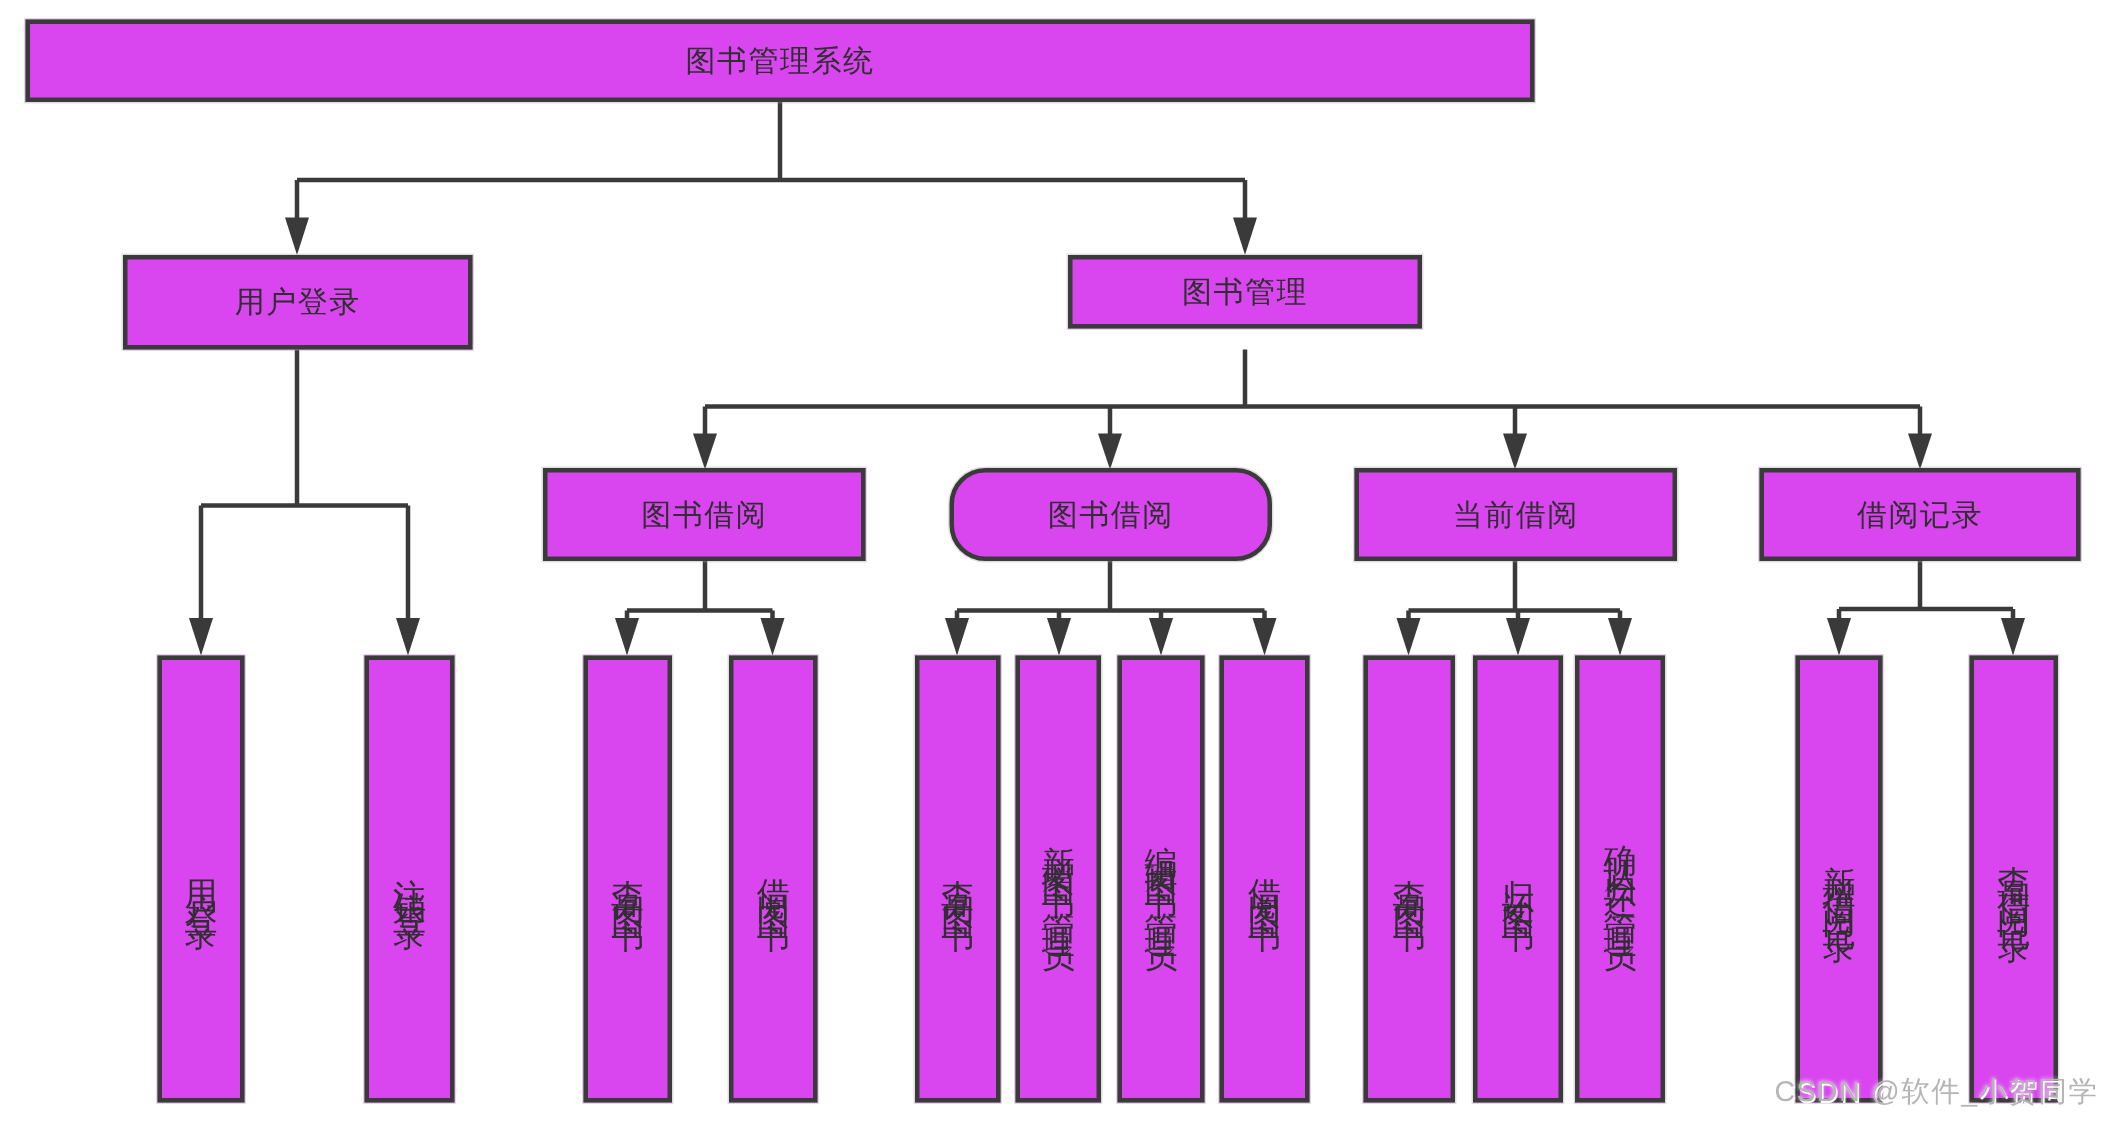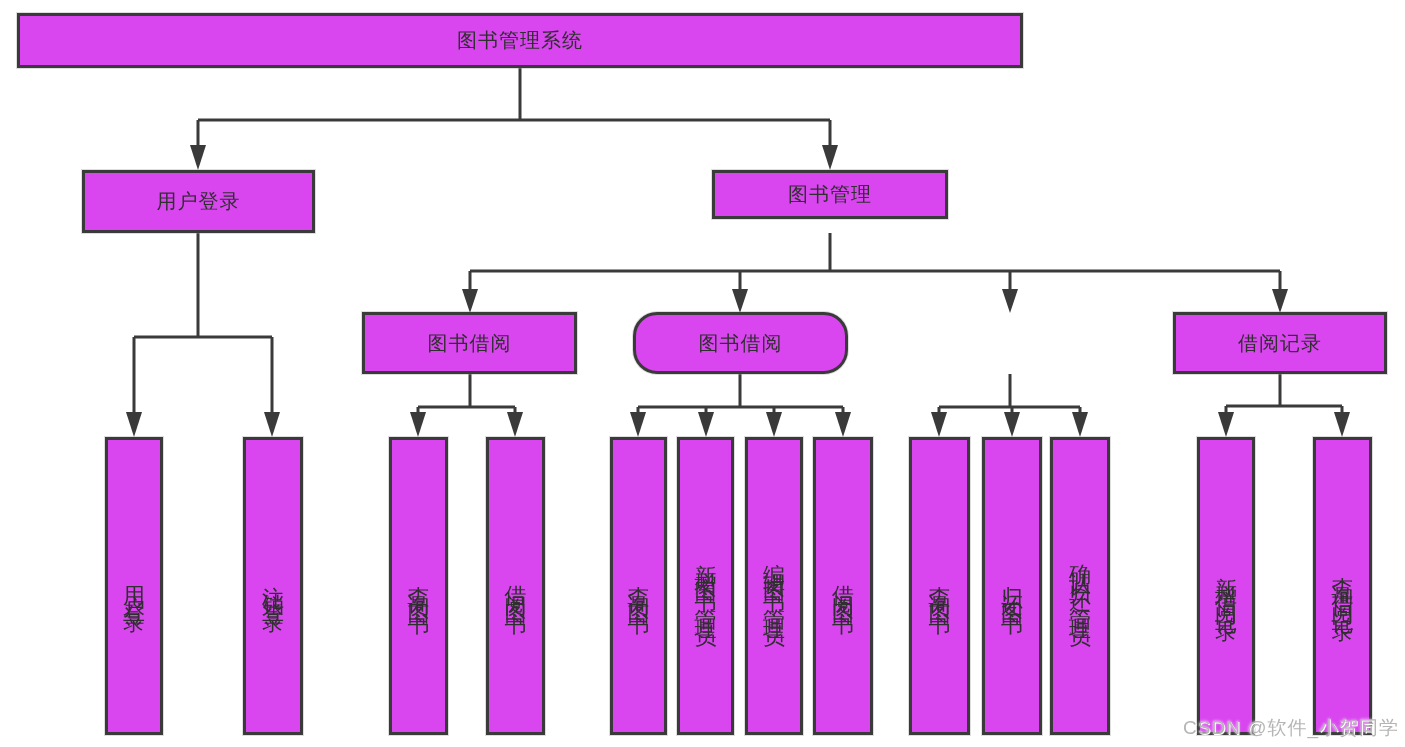--- a/index.html
+++ b/index.html
@@ -111,20 +111,23 @@
   <div class="node" style="left:712px;top:170px;width:236px;height:49px;">
     <span class="lbl">图书管理</span>
   </div>
 
   <div class="node" style="left:362px;top:312px;width:215px;height:62px;">
     <span class="lbl">图书借阅</span>
   </div>
   <div class="node" style="left:633px;top:312px;width:215px;height:62px;border-radius:24px;">
     <span class="lbl">图书借阅</span>
   </div>
+  <div class="node" style="left:903px;top:312px;width:215px;height:62px;">
+    <span class="lbl">当前借阅</span>
+  </div>
   <div class="node" style="left:1173px;top:312px;width:214px;height:62px;">
     <span class="lbl">借阅记录</span>
   </div>
 
   <div class="node leaf" style="left:105px;top:437px;width:58px;height:298px;">
     <span class="lbl">用户登录</span>
   </div>
   <div class="node leaf" style="left:243px;top:437px;width:60px;height:298px;">
     <span class="lbl">注销登录</span>
   </div>

